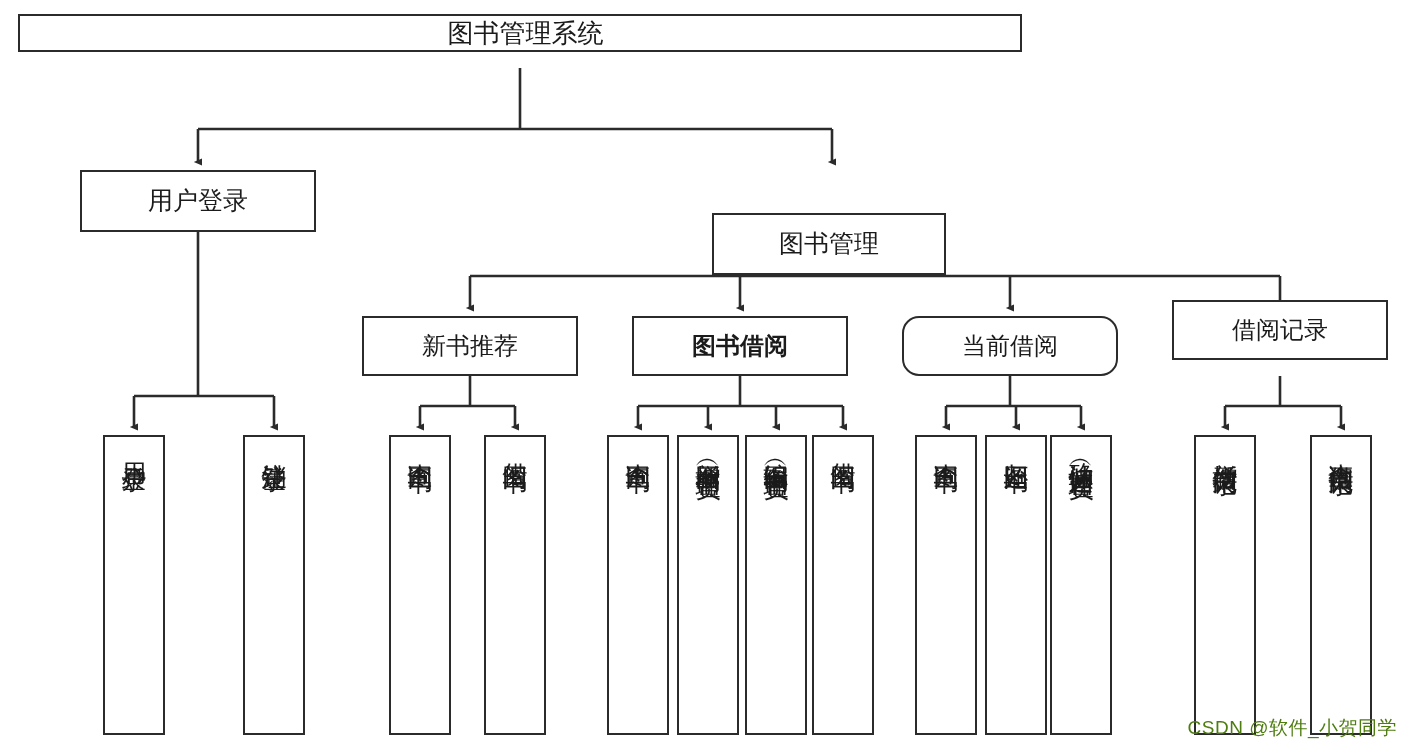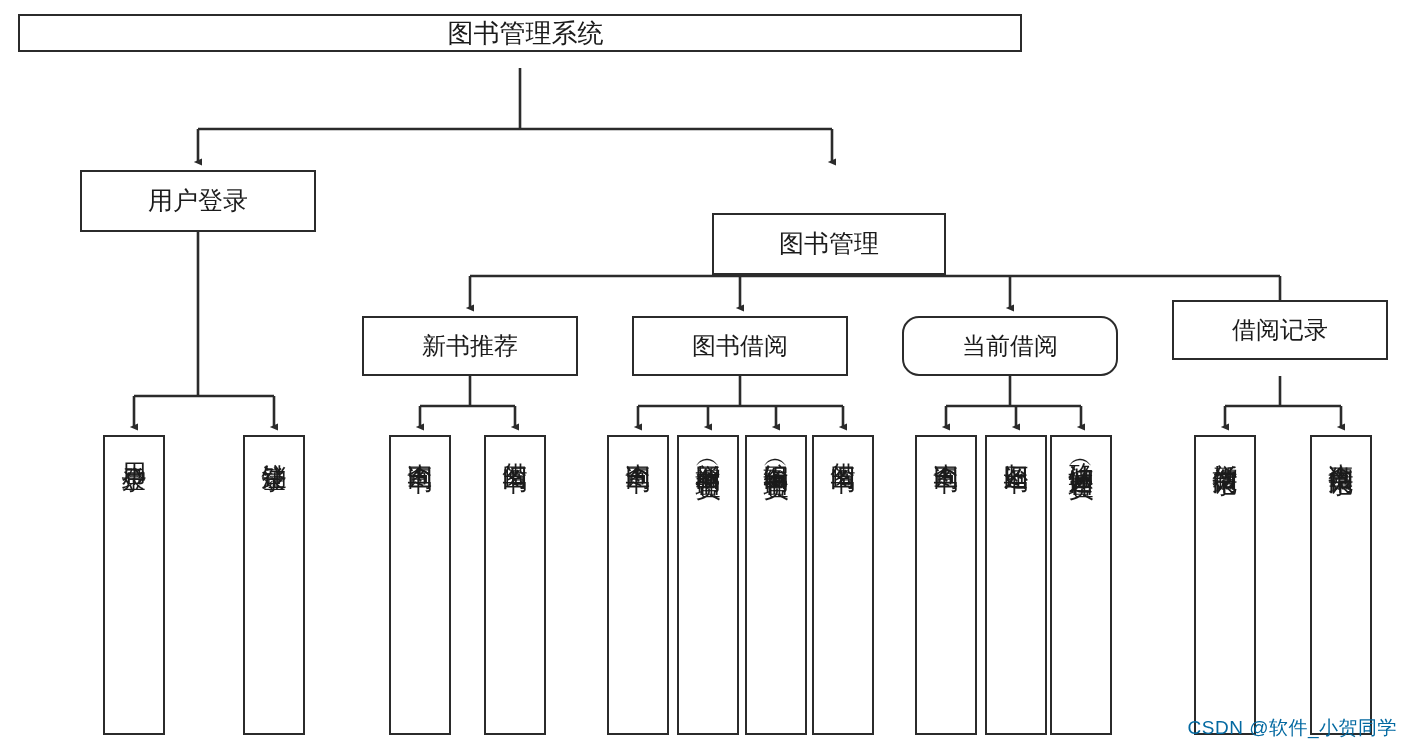--- a/index.html
+++ b/index.html
@@ -57,21 +57,21 @@
   }
   .level-root .node-label { font-size: 26px; }
   .level-2 .node-label { font-size: 25px; }
   .level-3 .node-label { font-size: 24px; }
   .level-leaf .node-label { font-size: 25px; }
   .watermark {
     position: absolute;
     right: 8px;
     bottom: 6px;
     font-size: 19px;
-    color: #0369a1;
+    color: #4d7c0f;
     letter-spacing: 0.5px;
     white-space: nowrap;
     user-select: none;
   }
 </style>
 </head>
 <body>
 
 <div id="stage">
 
@@ -134,21 +134,21 @@
   </div>
 
   <div class="node-box horiz level-2" style="left:712px; top:170px; width:234px; height:62px;margin-top:43px;">
     <span class="node-label">图书管理</span>
   </div>
 
   <div class="node-box horiz level-3" style="left:362px; top:316px; width:216px; height:60px;">
     <span class="node-label">新书推荐</span>
   </div>
 
-  <div class="node-box horiz level-3" style="left:632px; top:316px; width:216px; height:60px;">
+  <div class="node-box horiz level-3" style="left:632px; top:316px; width:216px; height:60px;font-weight:bold;">
     <span class="node-label">图书借阅</span>
   </div>
 
   <div class="node-box horiz level-3" style="left:902px; top:316px; width:216px; height:60px;border-radius:17px;">
     <span class="node-label">当前借阅</span>
   </div>
 
   <div class="node-box horiz level-3" style="left:1172px; top:300px; width:216px; height:60px;">
     <span class="node-label">借阅记录</span>
   </div>

